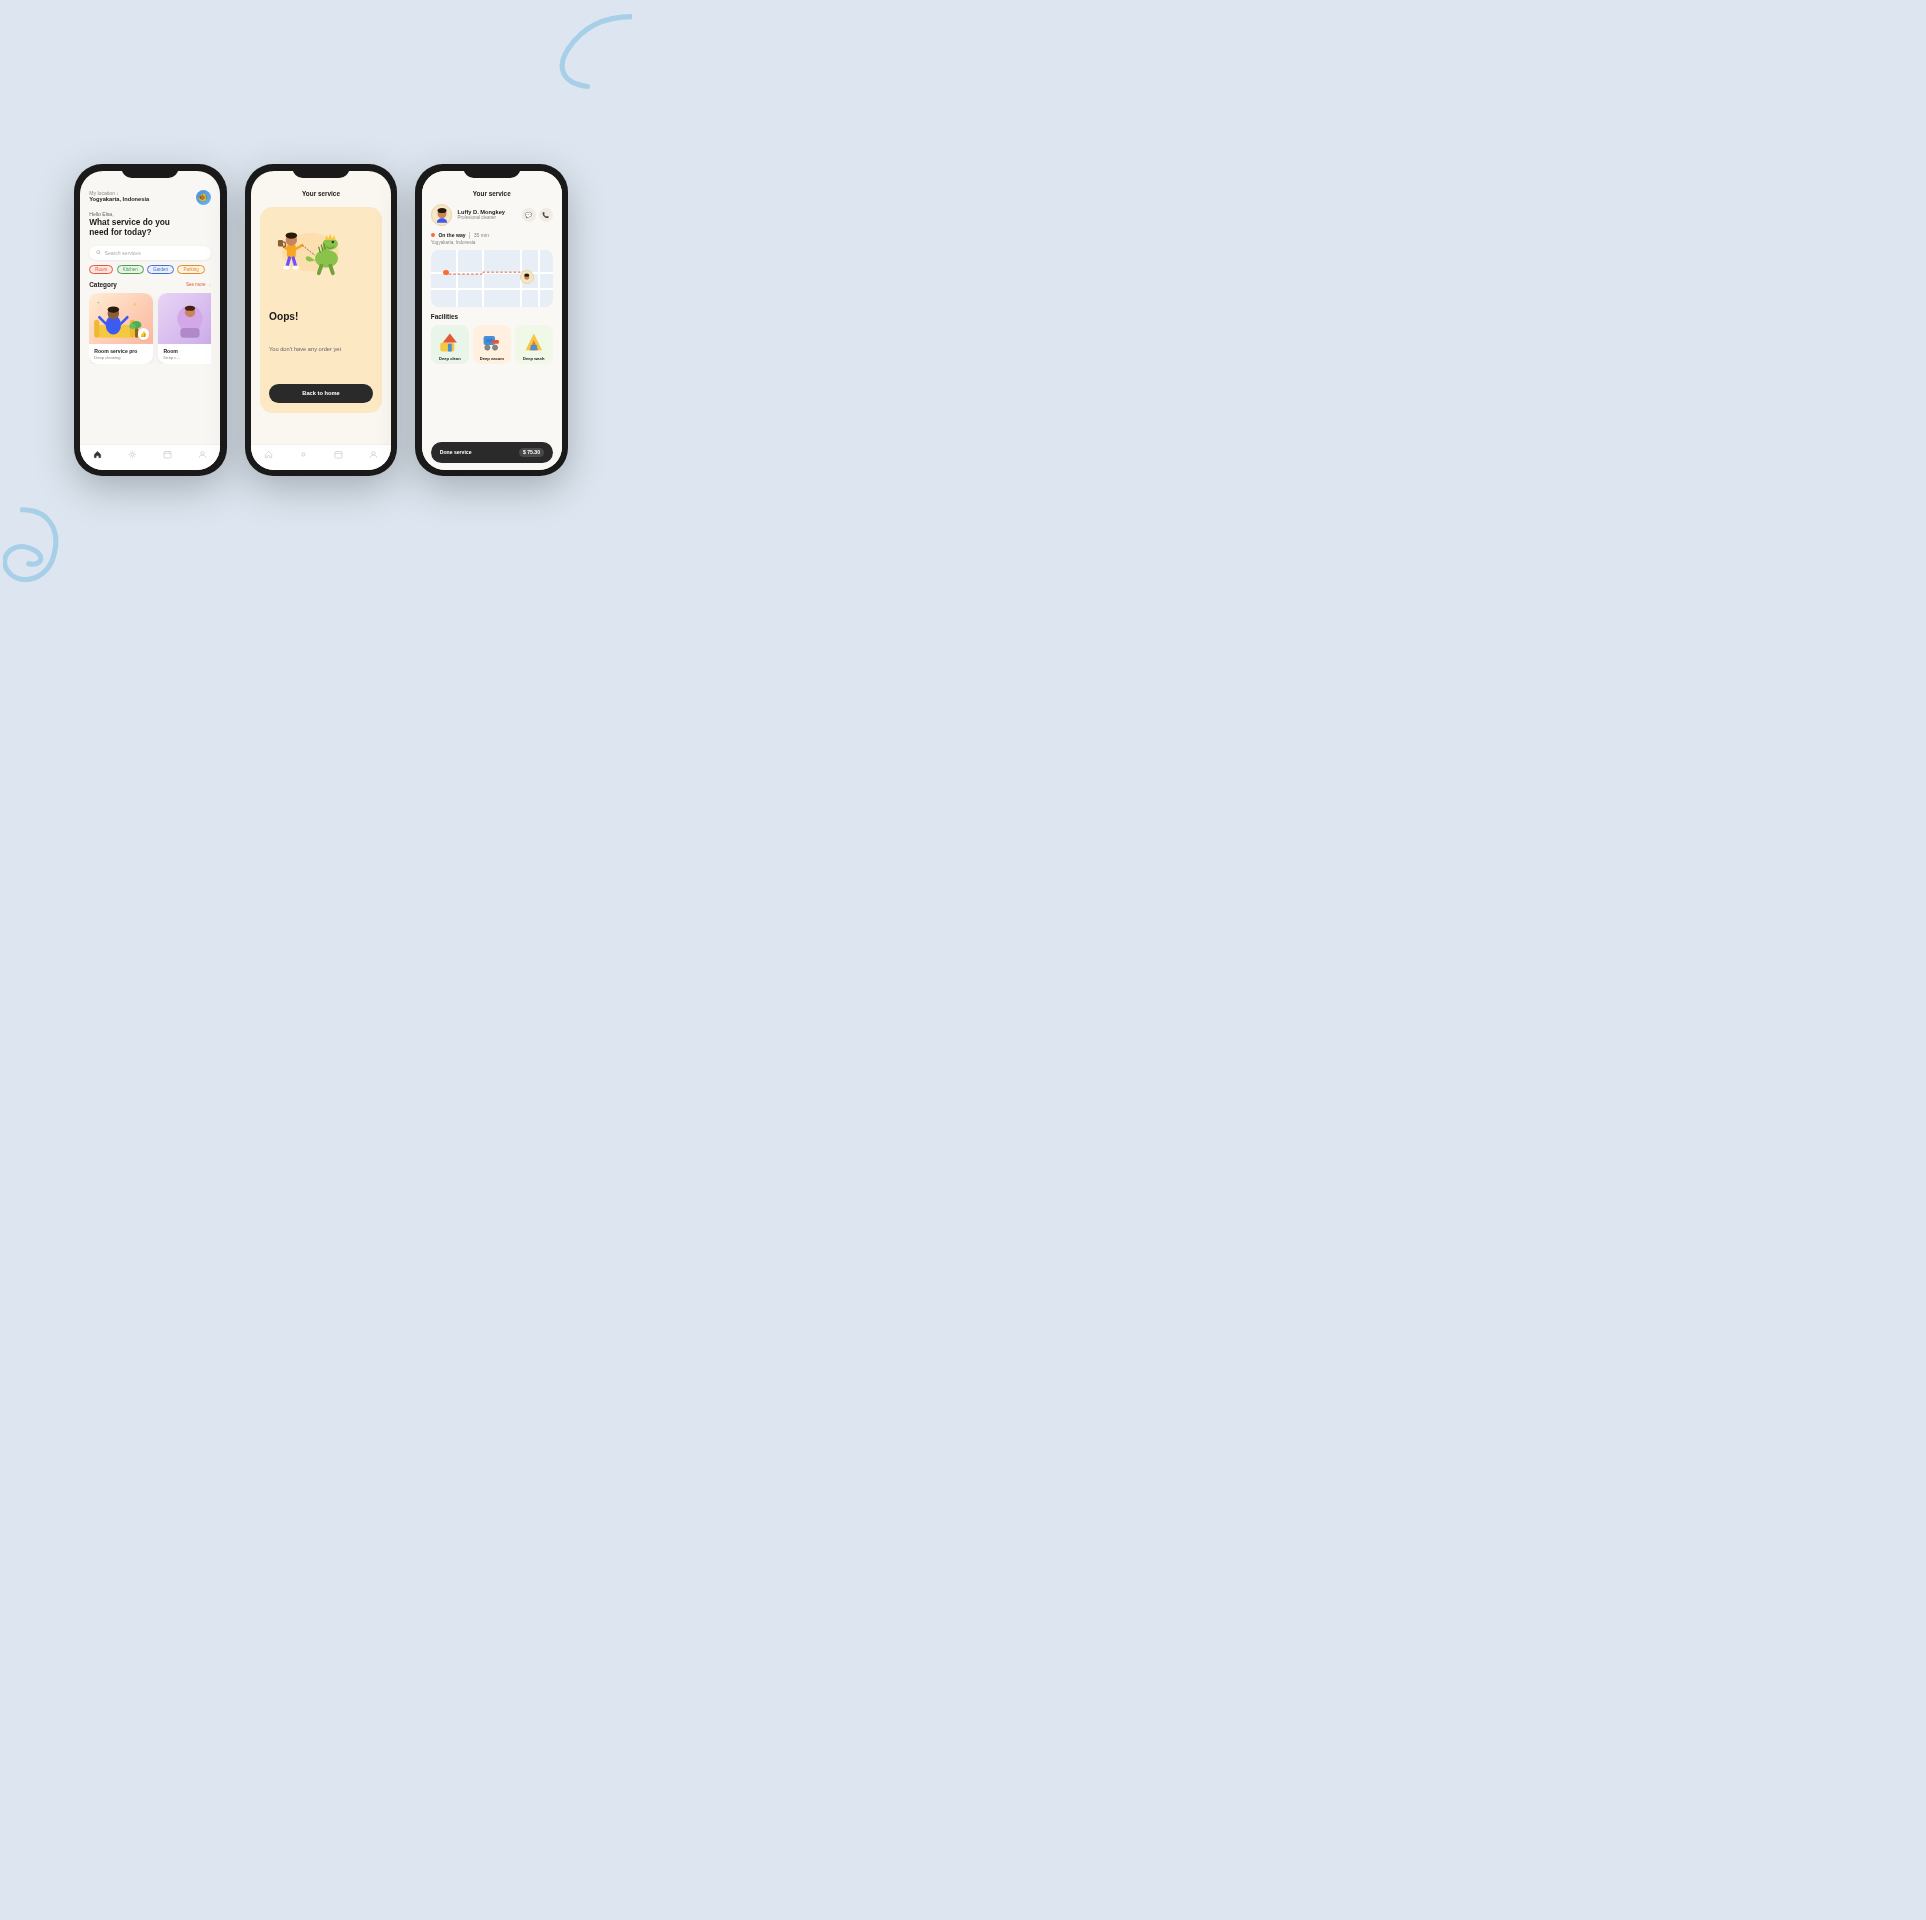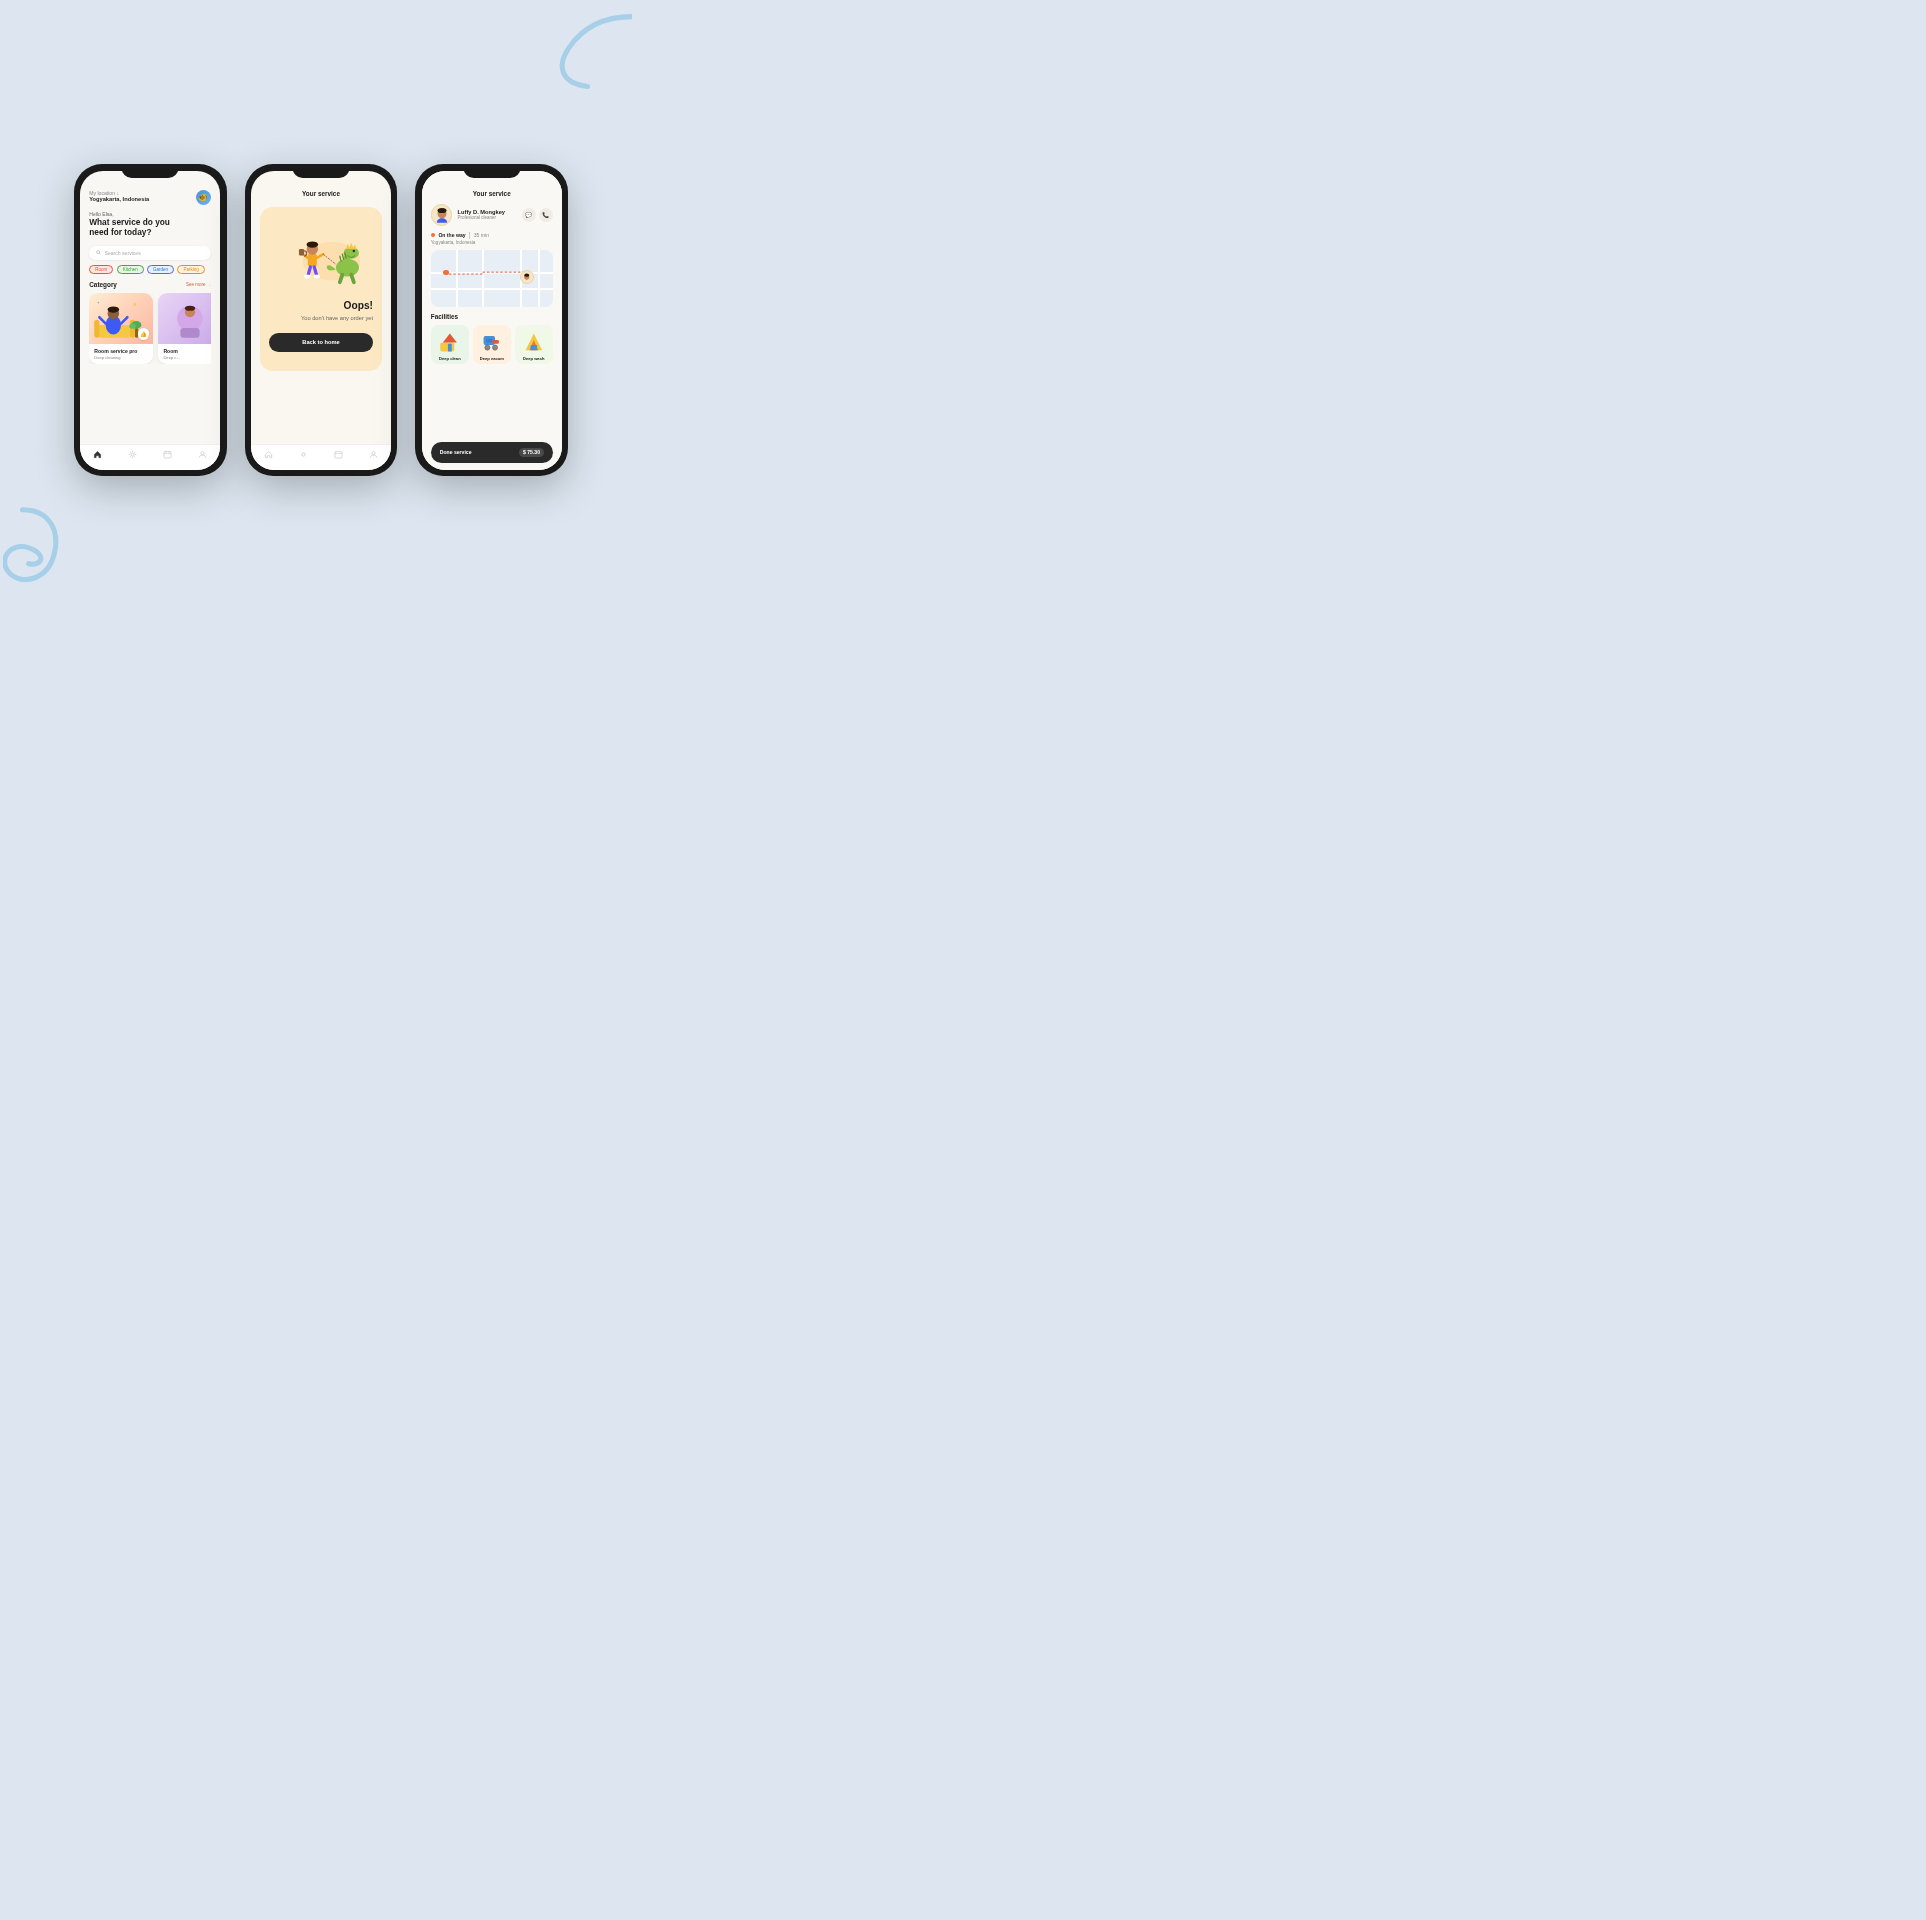--- a/index.html
+++ b/index.html
@@ -269,25 +269,26 @@
       font-weight: 600;
       color: #1a1a1a;
       margin-bottom: 10.2px;
       align-self: center;
     }
 
     .p2-oops-card {
       width: 100%;
       background: #fde8c4;
       border-radius: 12.7px;
-      padding: 19px 9px;
+      padding: 10px 9px;
       display: flex;
       flex-direction: column;
-      align-items: flex-end;
+      align-items: flex-start;
       margin-bottom: 12.7px;
+      gap: 20px;
     }
 
     .p2-illustration {
       width: 83px;
       height: 64px;
       margin-bottom: 10.2px;
     }
 
     .p2-oops-title {
       font-size: 10.2px;

